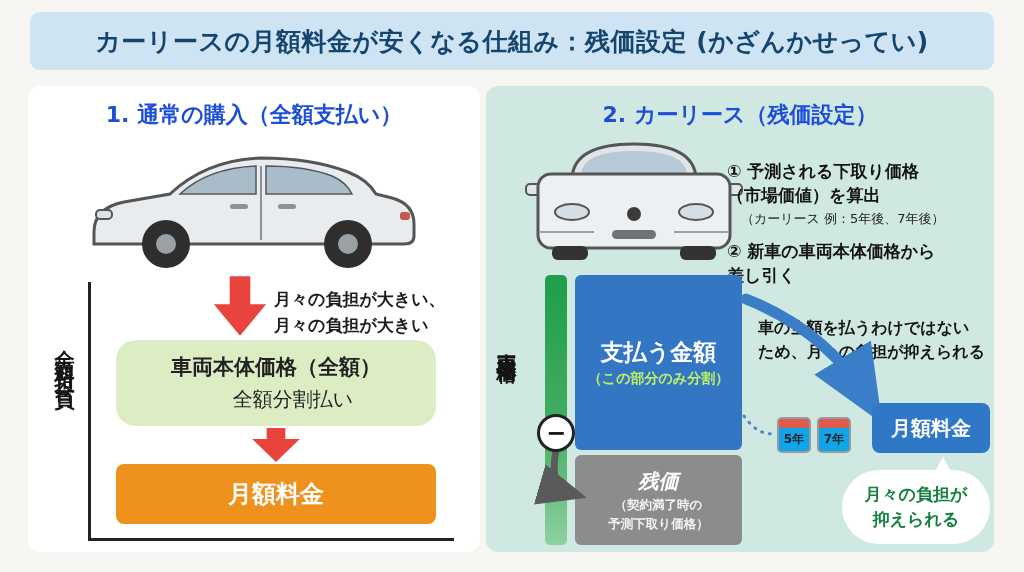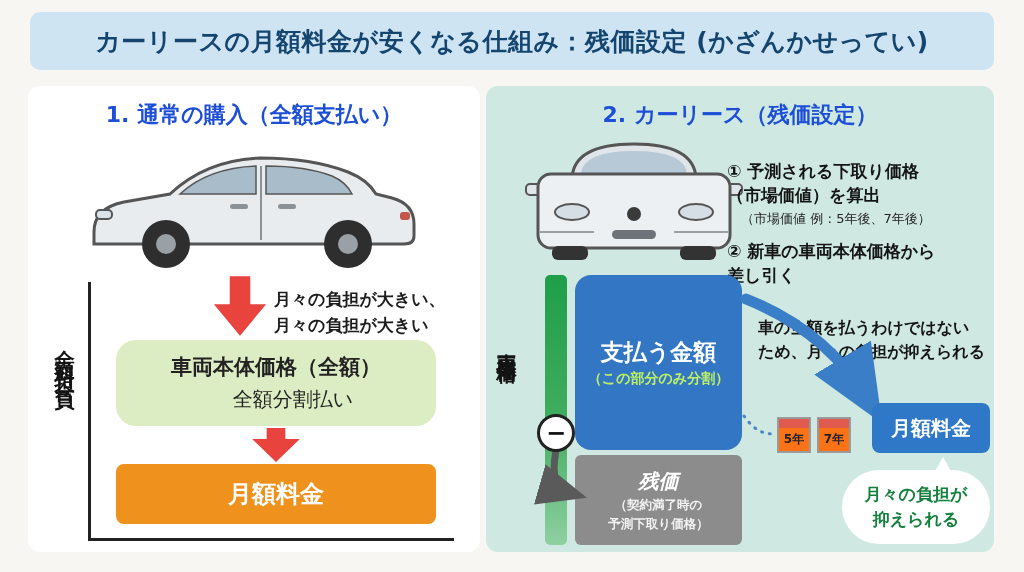--- a/index.html
+++ b/index.html
@@ -61,39 +61,39 @@
     left:59px;top:189px;width:22px;height:270px;border-radius:5px;
     background:linear-gradient(180deg,#1f9e49 0%,#42ad60 55%,#8fd0a1 100%);
   }
   .minus-circle{
     left:51px;top:328px;width:32px;height:32px;border-radius:50%;
     background:#fff;border:3px solid #222;box-sizing:content-box;
     display:flex;align-items:center;justify-content:center;
     font-size:24px;font-weight:bold;color:#111;line-height:1;
   }
   .pay-box{
-    left:89px;top:189px;width:167px;height:175px;background:#3377c4;border-radius:16px;
+    left:89px;top:189px;width:167px;height:175px;background:#3377c4;border-radius:6px;
     display:flex;flex-direction:column;align-items:center;justify-content:center;gap:2px;
   }
   .pay-box .l1{color:#fff;font-size:23px;font-weight:bold;}
   .pay-box .l2{color:#bef264;font-size:14px;font-weight:bold;}
   .residual-box{
     left:89px;top:369px;width:167px;height:90px;background:#8c8c8c;border-radius:6px;
     display:flex;flex-direction:column;align-items:center;justify-content:center;gap:2px;
   }
   .residual-box .l1{color:#fff;font-size:20px;font-weight:bold;font-style:italic;}
   .residual-box .l2{color:#f2f2f2;font-size:12.5px;font-weight:bold;line-height:1.3;}
 
   .benefit-note{
     left:272px;top:230px;font-size:16px;font-weight:bold;color:#141414;
     line-height:1.5;white-space:nowrap;
   }
 
   .calendar{
-    width:34px;height:36px;background:#f97316;border:2px solid #9a9a9a;border-radius:0;
+    width:34px;height:36px;background:#0ea5e9;border:2px solid #9a9a9a;border-radius:5px;
     box-sizing:border-box;overflow:hidden;display:flex;flex-direction:column;
   }
   .calendar .band{height:9px;background:#e05a4e;}
   .calendar .day{flex:1;display:flex;align-items:center;justify-content:center;
     font-size:12px;font-weight:bold;color:#222;}
   .cal-1{left:291px;top:331px;}
   .cal-2{left:331px;top:331px;}
 
   .fee-box-right{
     left:386px;top:317px;width:118px;height:50px;background:#2f78c8;border-radius:8px;
@@ -181,21 +181,21 @@
       <rect x="88" y="94" width="44" height="9" rx="4.5" fill="#6d7378"></rect>
       <line x1="16" y1="96" x2="70" y2="96" stroke="#9aa1a6" stroke-width="2"></line>
       <line x1="150" y1="96" x2="204" y2="96" stroke="#9aa1a6" stroke-width="2"></line>
       <rect x="28" y="110" width="36" height="14" rx="6" fill="#333"></rect>
       <rect x="156" y="110" width="36" height="14" rx="6" fill="#333"></rect>
     </svg>
 
     <div class="abs steps">
       <div class="b">① 予測される下取り価格</div>
       <div class="b">（市場価値）を算出</div>
-      <div class="s">（市場価値 例：5年後、7年後）</div>
+      <div class="s">（カーリース 例：5年後、7年後）</div>
       <div class="gap"></div>
       <div class="b">② 新車の車両本体価格から</div>
       <div class="b">差し引く</div>
     </div>
 
     <div class="abs v-label v-label-lease">車両本体価格</div>
 
     <div class="abs green-bar"></div>
 
     <div class="abs pay-box">

